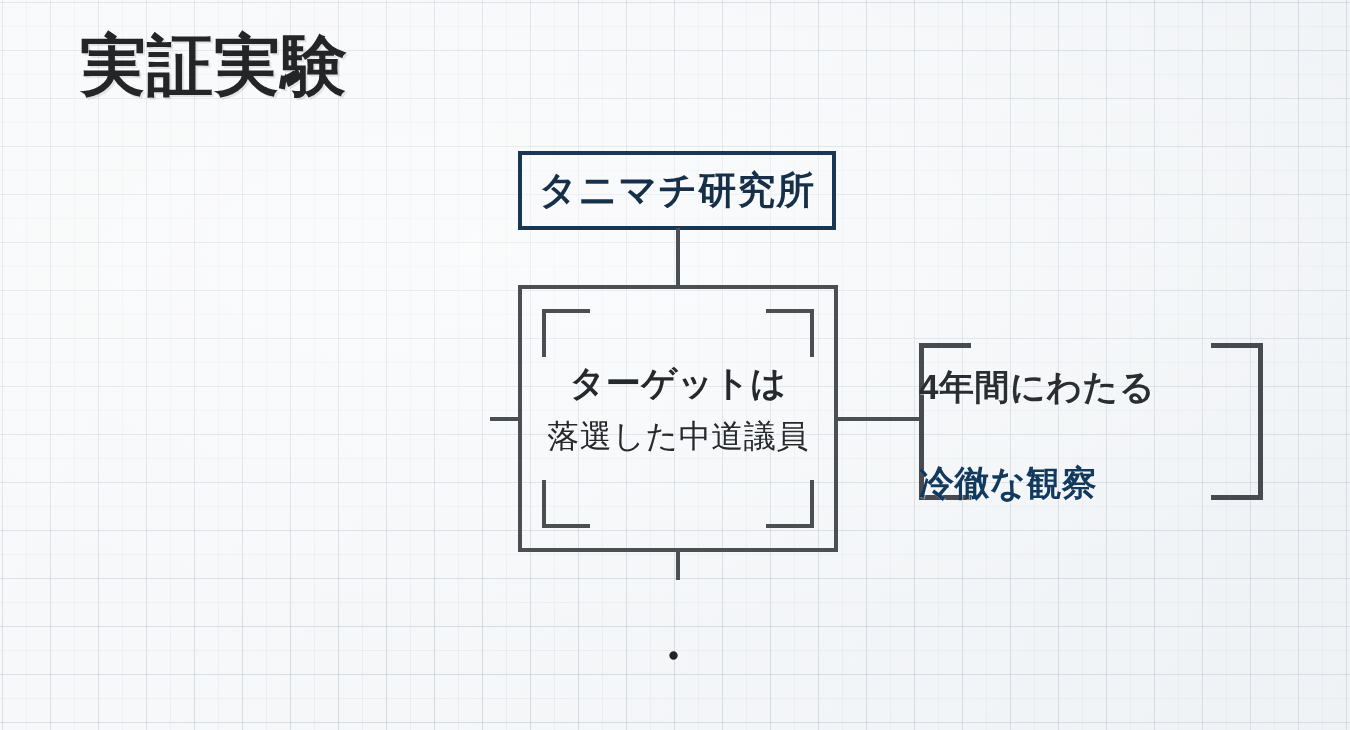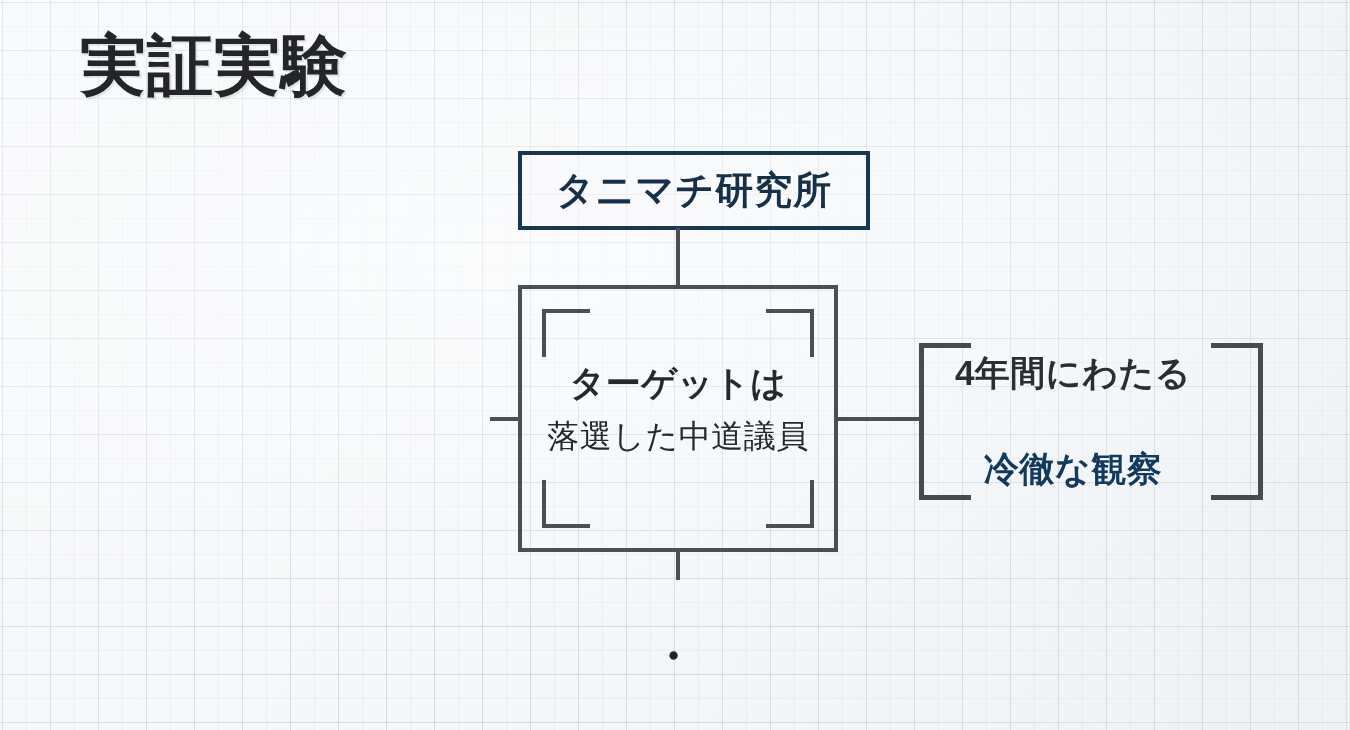--- a/index.html
+++ b/index.html
@@ -56,21 +56,21 @@
     text-shadow: 2px 2px 0 rgba(120,130,140,0.18);
     white-space: nowrap;
   }
   .title-line + .title-line { margin-top: 8px; text-decoration: underline; }
 
   
   #org-box {
     position: absolute;
     left: 518px;
     top: 151px;
-    width: 352px;
+    width: 318px;
     height: 79px;
     border: 4px solid #193752;
     box-sizing: border-box;
     display: flex;
     align-items: center;
     justify-content: center;
     background: rgba(248,250,251,0.35);
   }
   #org-box-label {
     font-size: 38px;
@@ -192,26 +192,26 @@
   }
   .bracket-arm.right {
     right: 0;
     border-right: 5px solid #474b50;
     border-top: 5px solid #474b50;
     border-bottom: 5px solid #474b50;
   }
   #obs-text {
     position: absolute;
     left: 919px;
-    top: 343px;
+    top: 357px;
     width: 308px;
     height: 157px;
     display: flex;
     flex-direction: column;
-    align-items: center;
+    align-items: flex-start;
     justify-content: center;
     text-align: center;
   }
   #obs-line-1 {
     font-size: 35px;
     font-weight: 700;
     color: #2b2e31;
     letter-spacing: 0.5px;
     white-space: nowrap;
     text-shadow: 1px 1px 0 rgba(255,255,255,0.5);

